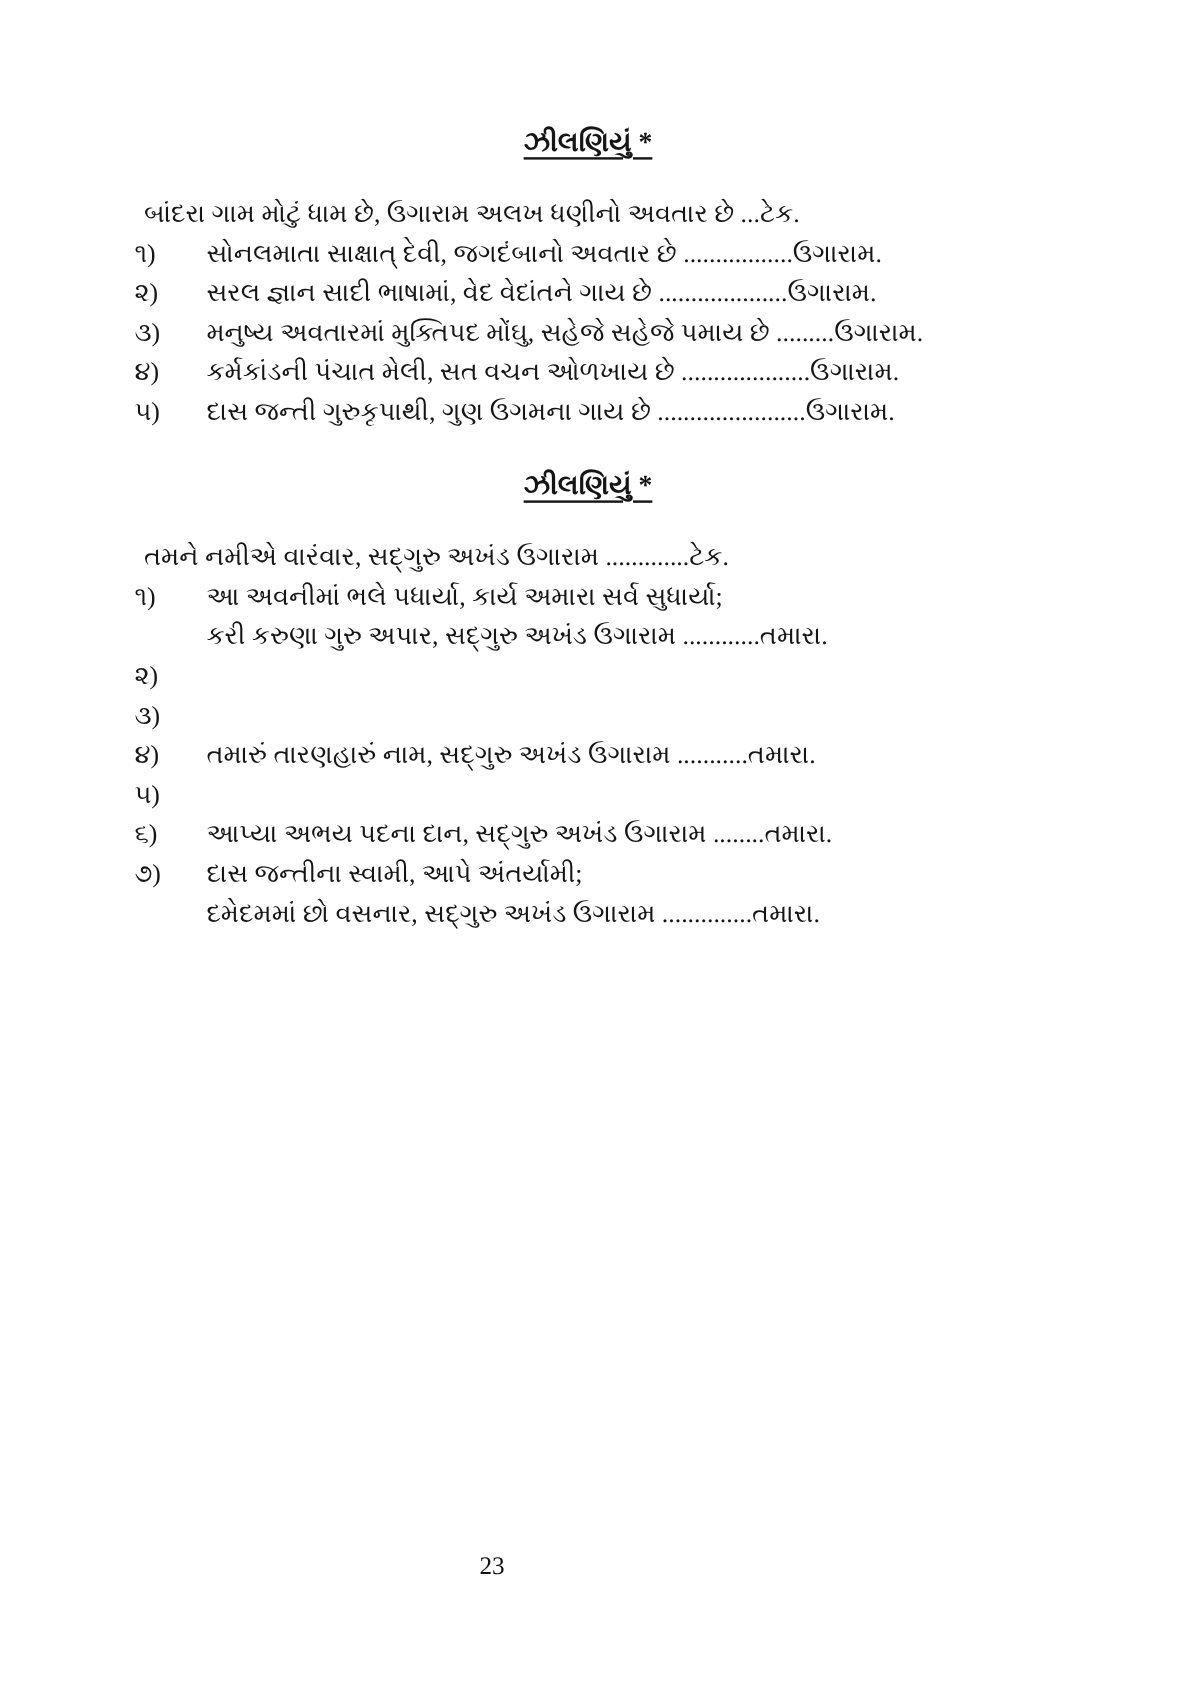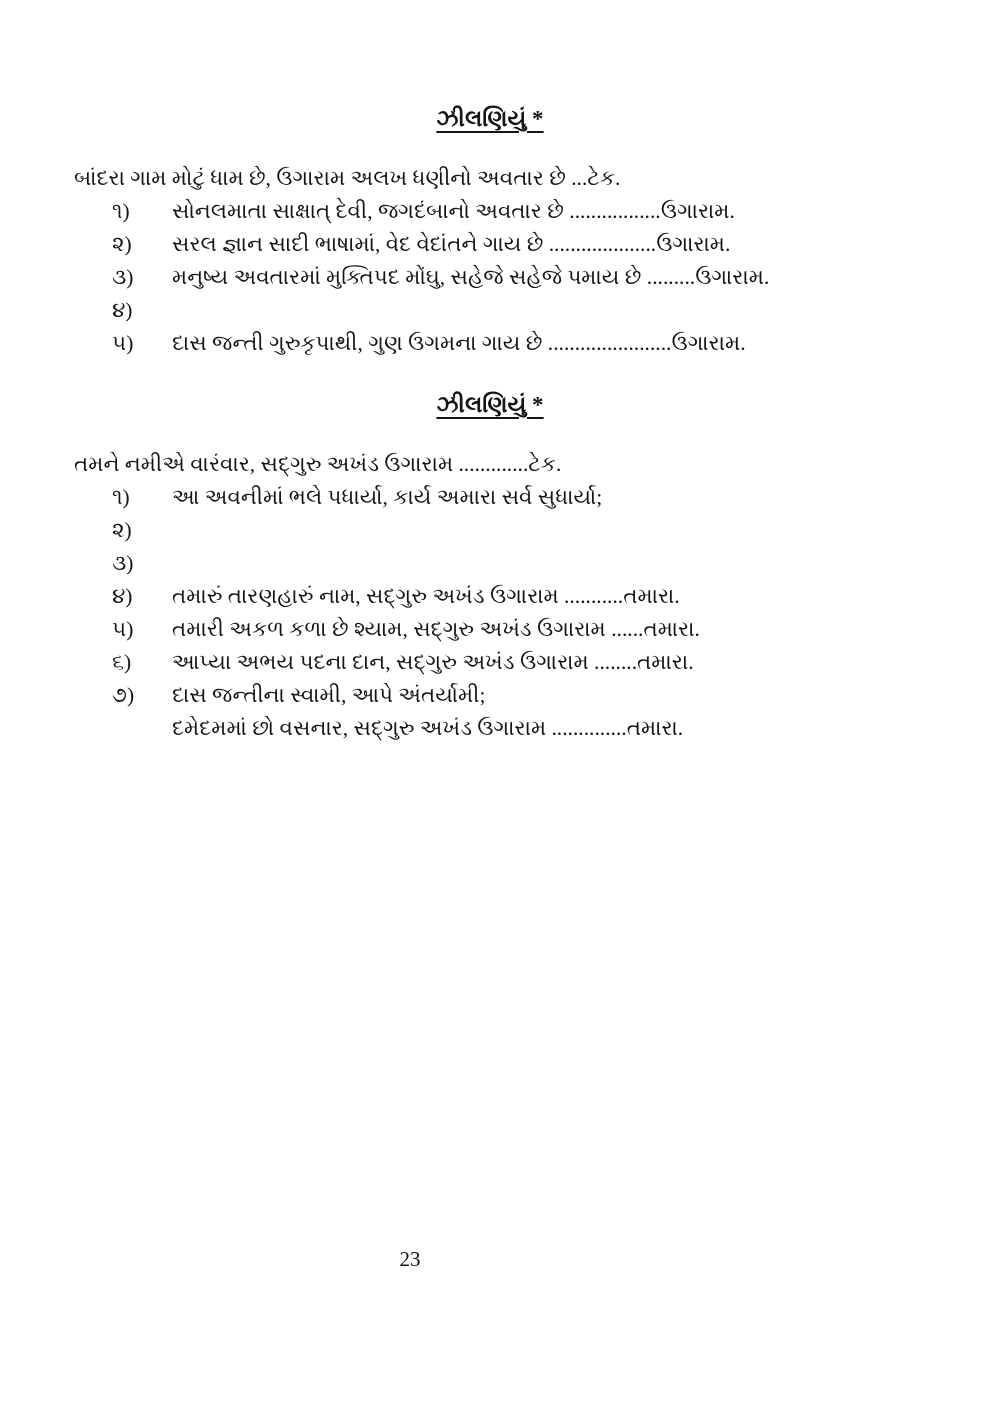--- a/index.html
+++ b/index.html
@@ -38,40 +38,40 @@
     margin-top: 30px;
     margin-bottom: 8px;
   }
   .line {
     margin: 0;
     font-size: 21.5px;
     line-height: 33px;
     white-space: nowrap;
   }
   .refrain {
-    padding-left: 74px;
+    padding-left: 120px;
     margin-top: 28px;
   }
   .verse {
     display: flex;
     align-items: flex-start;
     padding-left: 112px;
   }
   .verse .num {
     width: 60px;
     flex: 0 0 60px;
     font-size: 21.5px;
     line-height: 33px;
   }
   .vlines {
     flex: 1 1 auto;
   }
   .page-number {
     position: absolute;
-    top: 1246px;
+    top: 1292px;
     left: 0;
     width: 820px;
     text-align: center;
     font-size: 21px;
     line-height: 26px;
     color: #111;
   }
 </style>
 </head>
 <body>
@@ -99,20 +99,23 @@
 
   <div class="verse">
     <span class="num">૩)</span>
     <div class="vlines">
             <p class="line">મનુષ્ય અવતારમાં મુક્તિપદ મોંઘુ, સહેજે સહેજે પમાય છે .........ઉગારામ.</p>
           </div>
   </div>
 
   <div class="verse">
     <span class="num">૪)</span>
+    <div class="vlines">
+            <p class="line">કર્મકાંડની પંચાત મેલી, સત વચન ઓળખાય છે ....................ઉગારામ.</p>
+          </div>
   </div>
 
   <div class="verse">
     <span class="num">૫)</span>
     <div class="vlines">
             <p class="line">દાસ જન્તી ગુરુકૃપાથી, ગુણ ઉગમના ગાય છે .......................ઉગારામ.</p>
           </div>
   </div>
 </div>
   </section>
@@ -121,20 +124,21 @@
     <h2 class="title">ઝીલણિયું *</h2>
     <div class="refrains">
 
   <p class="line refrain">તમને નમીએ વારંવાર, સદ્ગુરુ અખંડ ઉગારામ .............ટેક.</p>
 </div>
     <div class="verses">
   <div class="verse">
     <span class="num">૧)</span>
     <div class="vlines">
             <p class="line">આ અવનીમાં ભલે પધાર્યા, કાર્ય અમારા સર્વ સુધાર્યા;</p>
+            <p class="line">કરી કરુણા ગુરુ અપાર, સદ્ગુરુ અખંડ ઉગારામ ............તમારા.</p>
           </div>
   </div>
 
   <div class="verse">
     <span class="num">૨)</span>
   </div>
 
   <div class="verse">
     <span class="num">૩)</span>
   </div>
@@ -142,21 +146,20 @@
   <div class="verse">
     <span class="num">૪)</span>
     <div class="vlines">
             <p class="line">તમારું તારણહારું નામ, સદ્ગુરુ અખંડ ઉગારામ ...........તમારા.</p>
           </div>
   </div>
 
   <div class="verse">
     <span class="num">૫)</span>
     <div class="vlines">
-            <p class="line">તમારી અકળ કળા છે શ્યામ, સદ્ગુરુ અખંડ ઉગારામ ......તમારા.</p>
           </div>
   </div>
 
   <div class="verse">
     <span class="num">૬)</span>
     <div class="vlines">
             <p class="line">આપ્યા અભય પદના દાન, સદ્ગુરુ અખંડ ઉગારામ ........તમારા.</p>
           </div>
   </div>
 

